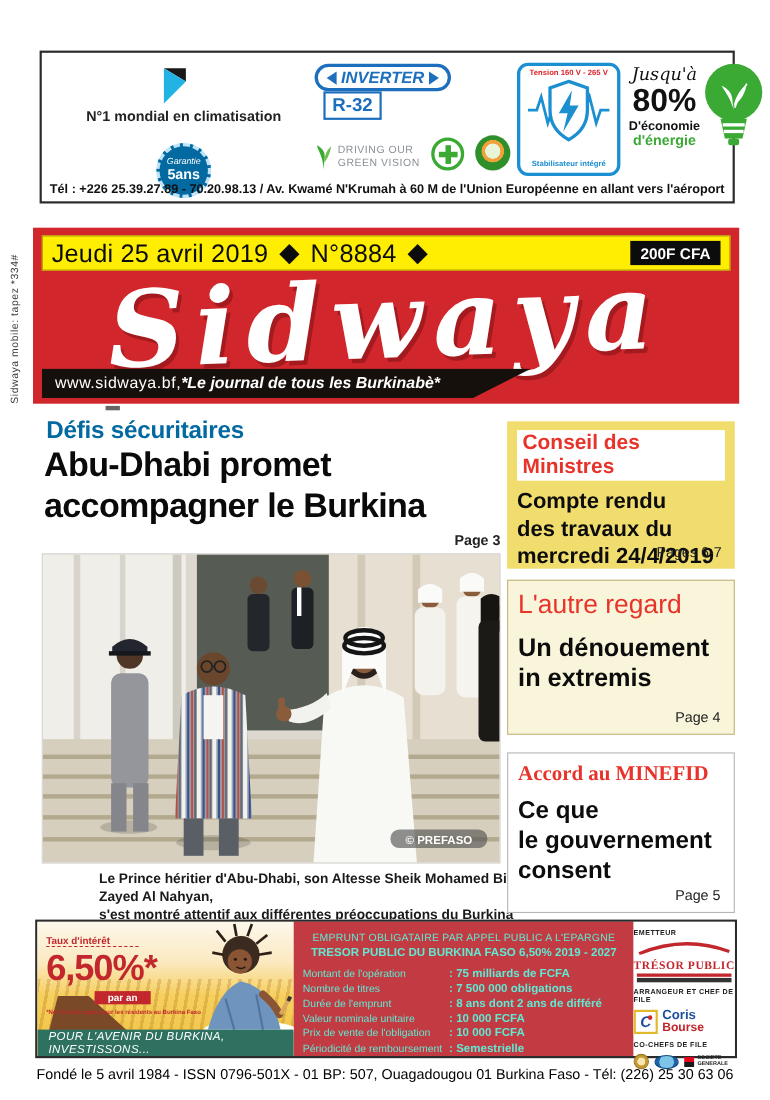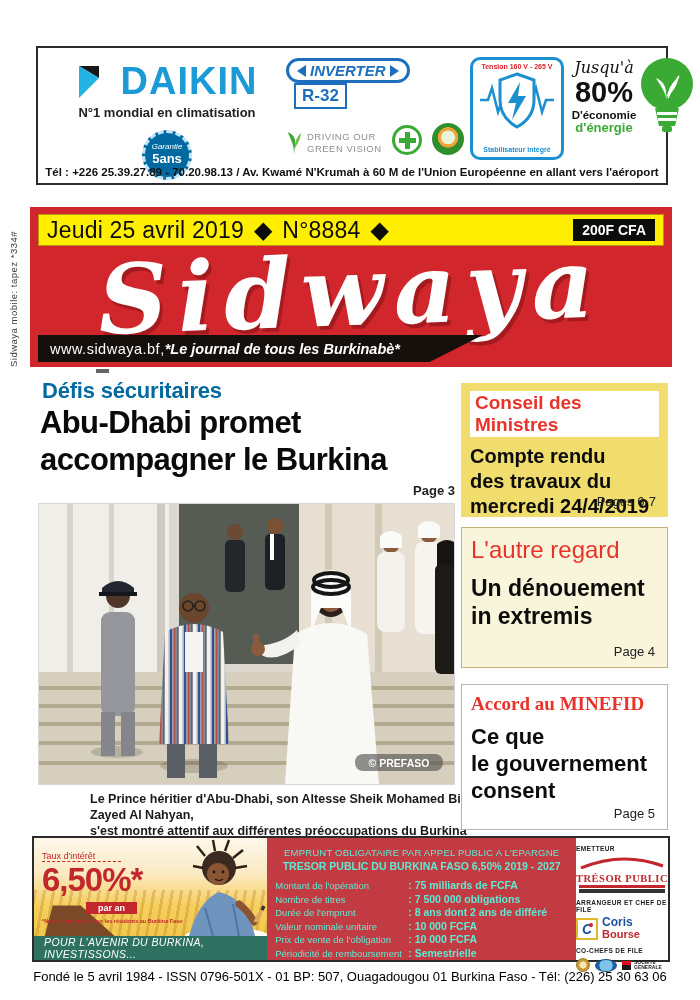--- a/index.html
+++ b/index.html
@@ -90,21 +90,21 @@
   
   .bottom-ad { position:absolute; left:32px; top:836px; width:638px; height:126px; border:2px solid #2b2b2b;
                display:flex; background:#fff; }
   .ad-left { position:relative; width:243px; height:100%; overflow:hidden;
              background:linear-gradient(180deg,#fdf8ec 0%,#fbe9c0 30%,#f6cf5e 55%,#eec23f 100%); }
   .ad-field { position:absolute; left:0; top:52px; right:0; bottom:0;
               background:repeating-linear-gradient(100deg, rgba(173,112,20,.28) 0 3px, rgba(0,0,0,0) 3px 9px); }
   .ad-road { position:absolute; left:0; bottom:0; width:100%; height:62px;
              clip-path:polygon(2% 100%,46% 100%,20% 12%,8% 12%); background:#7a4a28; }
   .rate-block { position:absolute; left:8px; top:7px; z-index:3; }
-  .rate-label { font-size:9px; font-weight:normal; color:#c1272d; border-bottom:1px dashed #c1272d; display:inline-block; padding-right:26px; }
+  .rate-label { font-size:9px; font-weight:bold; color:#c1272d; border-bottom:1px dashed #c1272d; display:inline-block; padding-right:26px; }
   .rate-big { font-size:33px; font-weight:bold; color:#c1272d; letter-spacing:-1px; line-height:34px; }
   .rate-per { display:inline-block; background:#c1272d; color:#fff; font-weight:bold; font-size:9px; padding:1px 12px; margin-left:44px; }
   .rate-note { font-size:5.5px; color:#c1272d; margin-top:3px; font-weight:bold; }
   .ad-strip { position:absolute; left:0; right:0; bottom:0; height:24px; background:#2e7160; z-index:4;
               color:#fff; font-style:italic; font-size:10.5px; display:flex; align-items:center; padding-left:10px; letter-spacing:.4px; }
   .girl-svg { position:absolute; right:-4px; bottom:18px; z-index:2; }
   .ad-mid { position:relative; width:321px; height:100%; background:#c23b42; color:#5eead4; text-align:center; padding:9px 8px 0; }
   .ad-h1 { font-size:9.5px; letter-spacing:.2px; }
   .ad-h2 { font-size:10.5px; font-weight:bold; margin-top:2px; }
   .ad-table { margin-top:7px; text-align:left; }
@@ -138,21 +138,20 @@
 
 <div class="page">
 
   <div class="top-ad">
     <div class="daikin-block">
       <div class="daikin-row">
         <svg width="40" height="36" viewBox="0 0 40 36">
           <polygon points="2,2 22,2 22,14" fill="#17181a"></polygon>
           <polygon points="2,2 22,14 2,34" fill="#22b2e4"></polygon>
         </svg>
-        <span class="daikin-word">DAIKIN</span>
       </div>
       <div class="daikin-tag">N°1 mondial en climatisation</div>
     </div>
     <div class="warranty">
       <div class="w1">Garantie</div>
       <div class="w2">5ans</div>
     </div>
     <div class="mid-icons">
       <span class="inverter-pill">
         <span class="chev left"></span>

